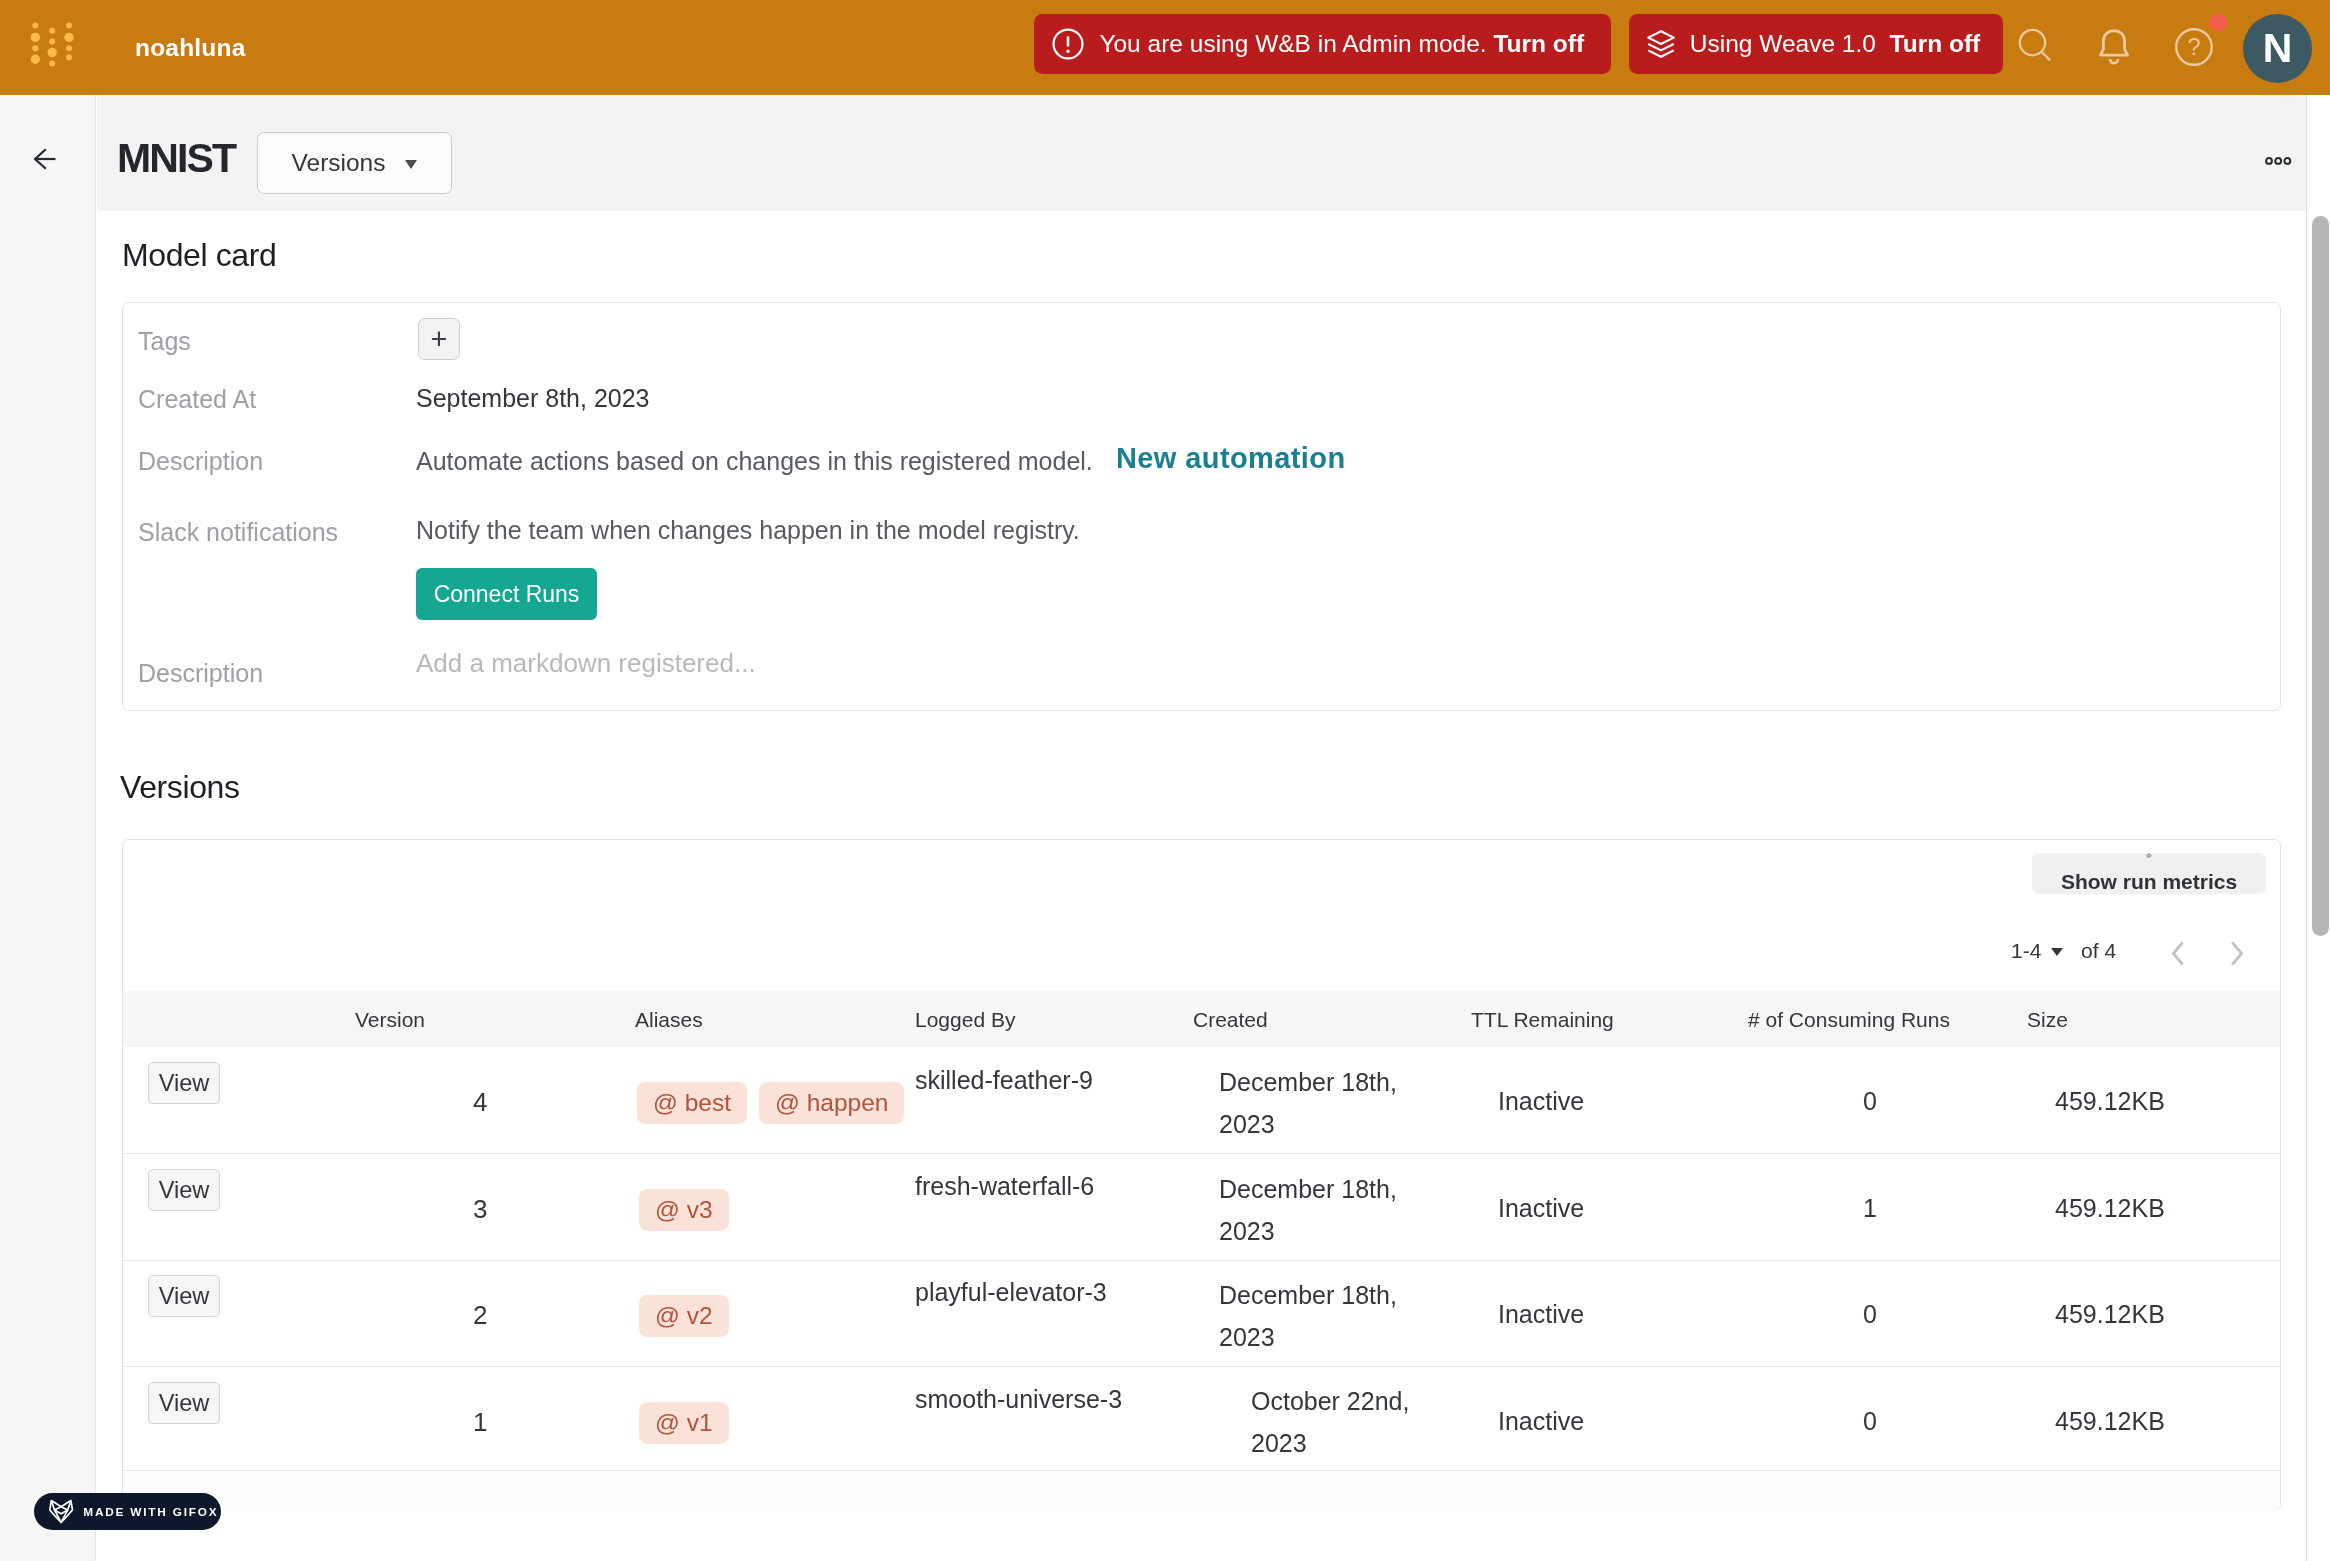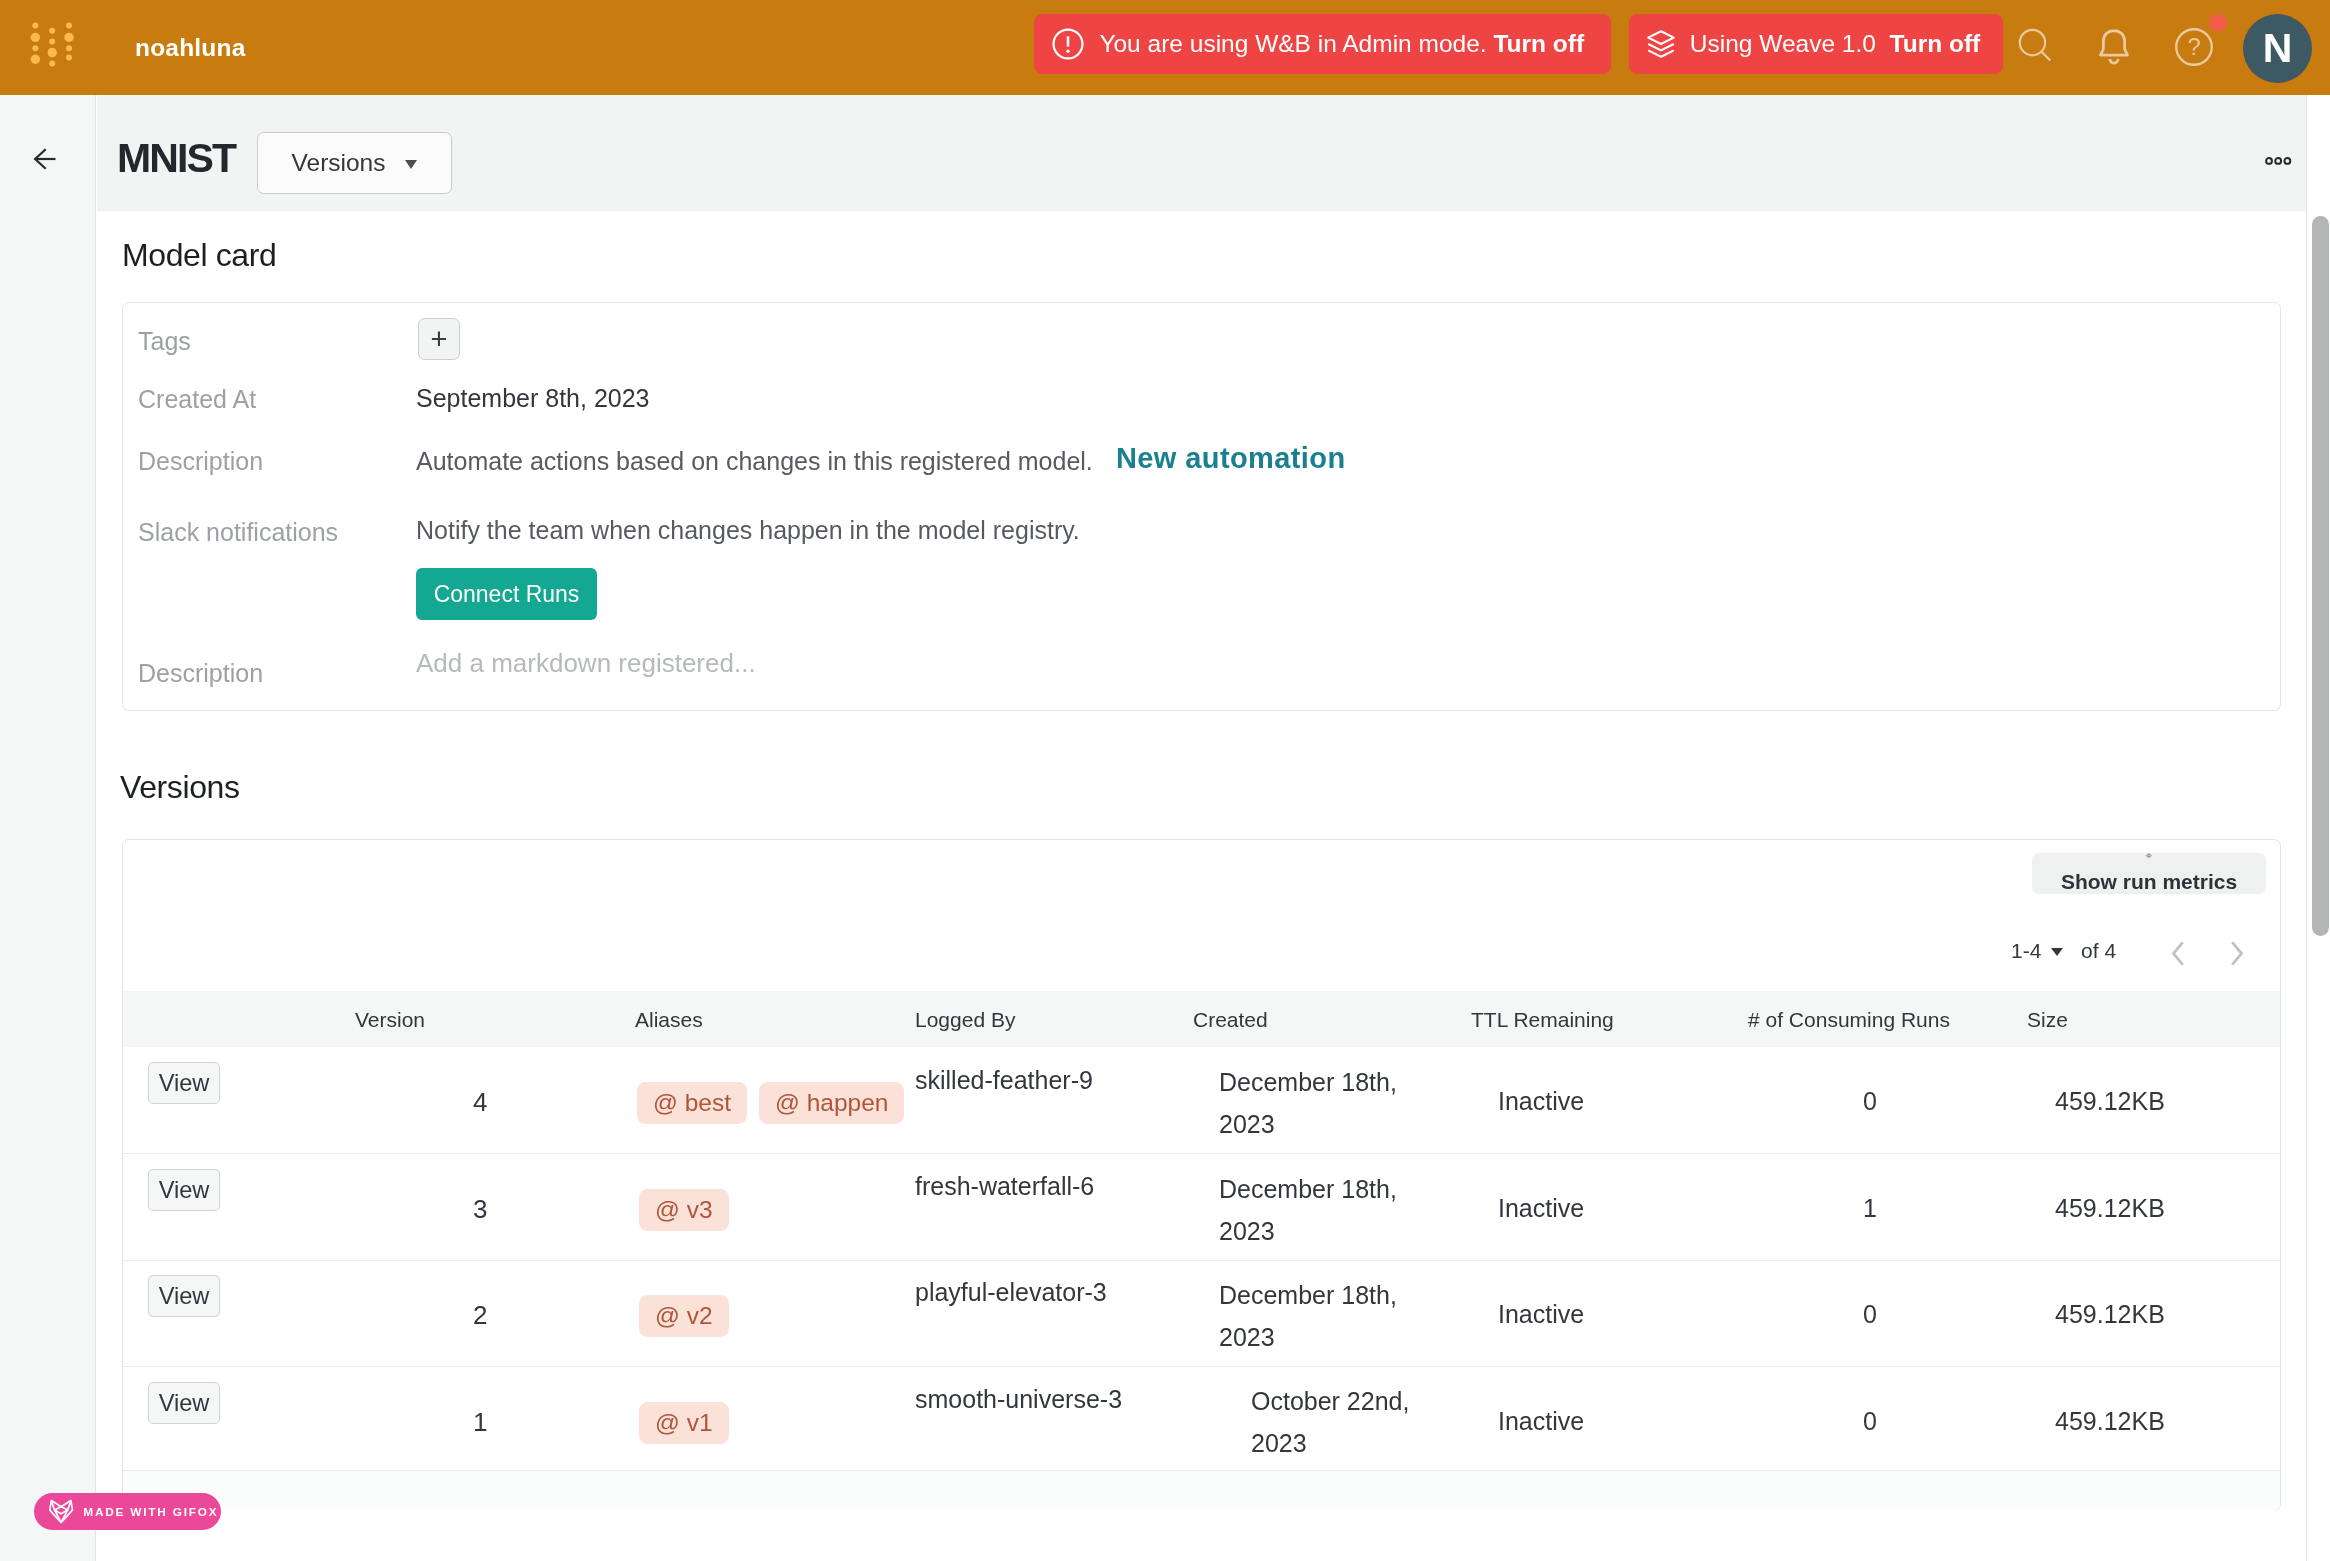--- a/index.html
+++ b/index.html
@@ -4,21 +4,21 @@
 <style>
 * { margin:0; padding:0; box-sizing:border-box; }
 html,body { width:2330px; height:1562px; overflow:hidden; background:#fff;
   font-family:"Liberation Sans", sans-serif; }
 .abs { position:absolute; }
 
 
 #topbar { position:absolute; left:0; top:0; width:2330px; height:95px; background:#c87b0e; }
 #brand { position:absolute; left:135px; top:0; height:95px; line-height:95px;
   color:#fff; font-size:24.5px; font-weight:bold; letter-spacing:0.2px; }
-.hpill { position:absolute; top:14.4px; height:60px; background:#ef4444; border-radius:8.4px;
+.hpill { position:absolute; top:14.4px; height:60px; background:#b91c1c; border-radius:8.4px;
   color:#fff; font-size:24.5px; display:flex; align-items:center; }
 #pill1 { left:1034px; width:577px; }
 #pill2 { left:1629px; width:374px; }
 .hpill b { font-weight:bold; }
 #avatar { position:absolute; left:2243px; top:13.5px; width:69px; height:69px; border-radius:50%;
   background:#3d5963; color:#fff; font-size:41px; font-weight:bold;
   display:flex; align-items:center; justify-content:center; }
 #reddot { position:absolute; left:2209px; top:13.5px; width:17.7px; height:17.7px; border-radius:50%; background:#f25b4a; }
 
 
@@ -69,21 +69,21 @@
   background:#f5f6f6; border:0.8px solid #d2d3d4; border-radius:5px;
   font-size:23.6px; color:#33373d; display:flex; align-items:center; justify-content:center; }
 .vnum { position:absolute; font-size:26px; color:#33373d; }
 .pill { position:absolute; height:42px; background:#fae2d8; border-radius:8.4px;
   color:#b0553b; font-size:24.5px; display:flex; align-items:center; padding:0 16px; gap:6.8px; }
 .runname { position:absolute; left:915px; font-size:25px; color:#33373d; }
 .date { position:absolute; left:1219px; font-size:25px; color:#33373d; line-height:42px; }
 .ttl { position:absolute; font-size:25px; color:#33373d; }
 
 #gifox { position:absolute; left:34px; top:1493px; width:187px; height:37px;
-  background:#ec4899; border-radius:18.6px; color:#fff; font-size:11.8px; font-weight:bold;
+  background:#0f172a; border-radius:18.6px; color:#fff; font-size:11.8px; font-weight:bold;
   letter-spacing:1.8px; display:flex; align-items:center; white-space:nowrap; }
 </style>
 </head>
 <body>
 
 <div id="topbar">
   <svg width="101" height="95" style="position:absolute;left:0;top:0;" viewBox="0 0 120 112">
     <g fill="#fcba47">
       <circle cx="42" cy="30" r="3.6"></circle>
         <circle cx="42" cy="44" r="5.6"></circle>

